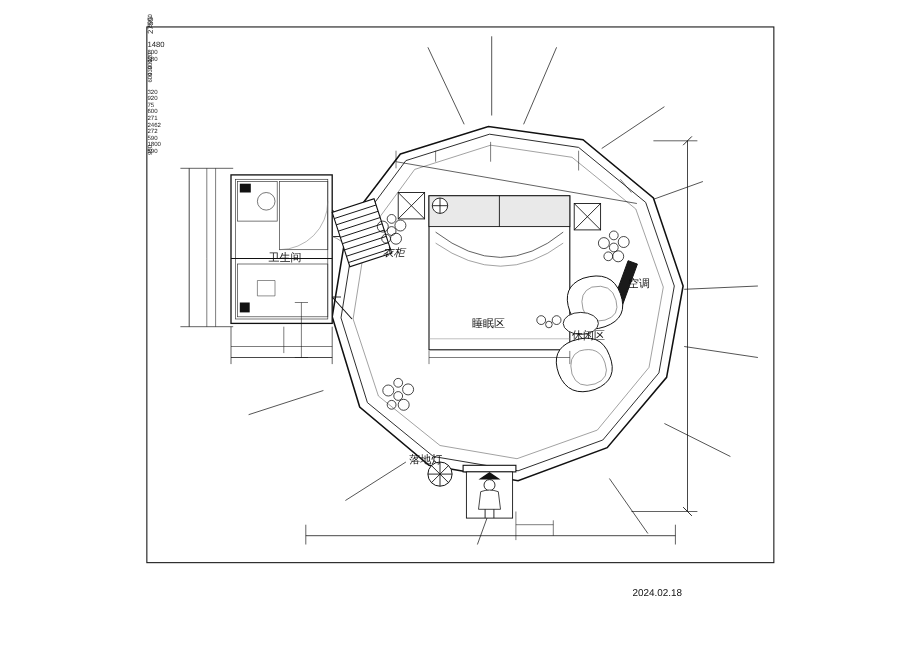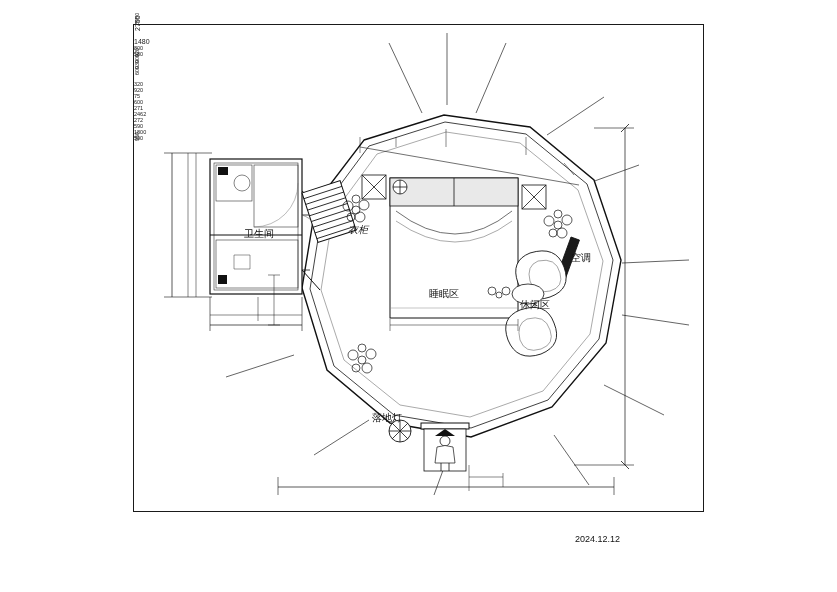--- a/index.html
+++ b/index.html
@@ -213,15 +213,15 @@
     <div class="dim" style="left:104px;top:150px;">75</div>
     <div class="dim" style="left:230px;top:112px;">600</div>
     <div class="dim" style="left:264px;top:122px;">271</div>
     <div class="dim" style="left:330px;top:127px;">2462</div>
     <div class="dim" style="left:402px;top:152px;">272</div>
     <div class="dim" style="left:432px;top:157px;">590</div>
     <div class="dim" style="left:305px;top:291px;">1800</div>
     <div class="dim" style="left:345px;top:443px;">590</div>
     <div class="dim" style="left:136px;top:285px;transform:rotate(-90deg);transform-origin:left top;">950</div>
 
-    <div class="lbl date" style="left:441px;top:509px;">2024.12.12</div>
+    <div class="lbl date" style="left:441px;top:509px;">2024.02.18</div>
   </div>
 </div>
 
 </body></html>

